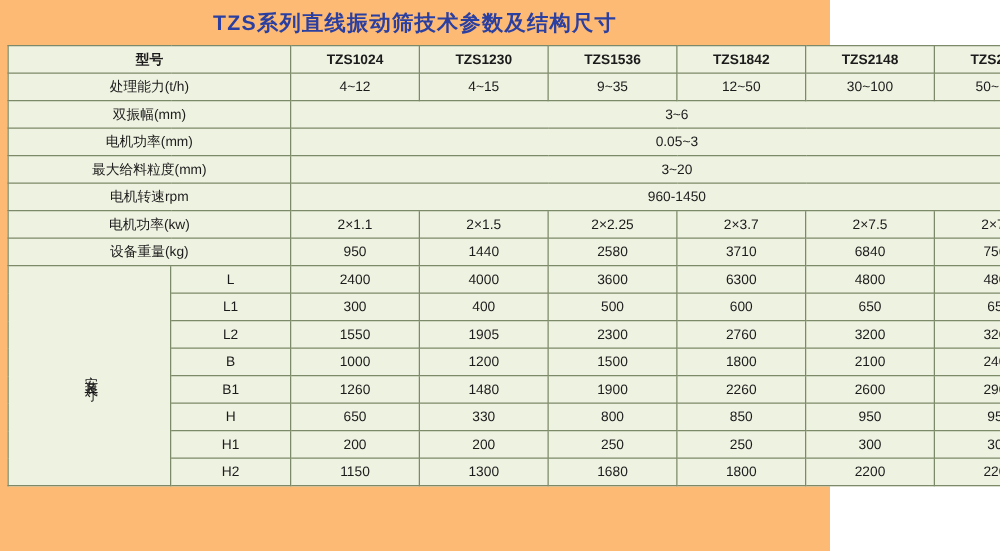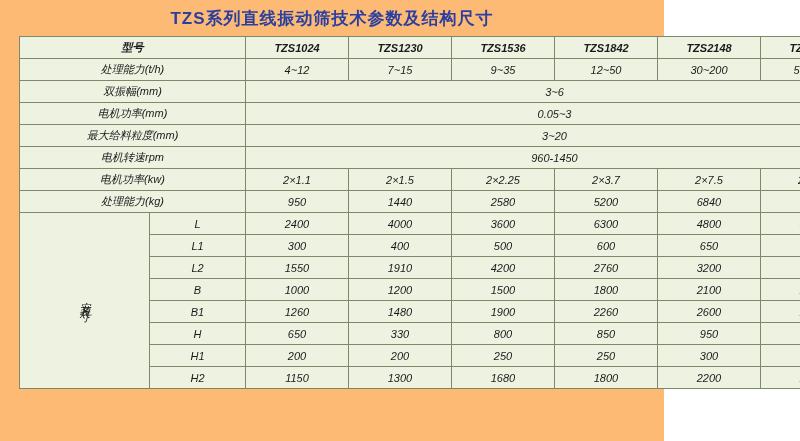--- a/index.html
+++ b/index.html
@@ -23,23 +23,22 @@
   .title {
     text-align: center;
     color: #2b3fa0;
     font-size: 17px;
     font-weight: bold;
     letter-spacing: 1px;
     padding: 7px 0 6px 0;
     font-family: "Liberation Sans", sans-serif;
   }
   .table-wrap {
-    padding: 0 19px;
+    padding: 0 6px;
     box-sizing: border-box;
-    font-style: italic;
   }
   table.spec {
     border-collapse: collapse;
     width: 788px;
     table-layout: fixed;
     background: #e9efdc;
   }
   table.spec td {
     border: 1px solid #7d8a6a;
     font-size: 11px;
@@ -110,24 +109,24 @@
           <td class="hdr">TZS1230</td>
           <td class="hdr">TZS1536</td>
           <td class="hdr">TZS1842</td>
           <td class="hdr">TZS2148</td>
           <td class="hdr">TZS2448</td>
         </tr>
 
         <tr>
           <td class="rowlabel-wide" colspan="2">处理能力(t/h)</td>
           <td>4~12</td>
-          <td>7~15</td>
+          <td>4~15</td>
           <td>9~35</td>
           <td>12~50</td>
-          <td>30~200</td>
+          <td>30~100</td>
           <td>50~150</td>
         </tr>
 
         <tr>
           <td class="rowlabel-wide" colspan="2">双振幅(mm)</td>
           <td class="span-val" colspan="6">3~6</td>
         </tr>
 
         <tr>
           <td class="rowlabel-wide" colspan="2">电机功率(mm)</td>
@@ -148,25 +147,25 @@
           <td class="rowlabel-wide" colspan="2">电机功率(kw)</td>
           <td>2×1.1</td>
           <td>2×1.5</td>
           <td>2×2.25</td>
           <td>2×3.7</td>
           <td>2×7.5</td>
           <td>2×7.5</td>
         </tr>
 
         <tr>
-          <td class="rowlabel-wide" colspan="2">处理能力(kg)</td>
+          <td class="rowlabel-wide" colspan="2">设备重量(kg)</td>
           <td>950</td>
           <td>1440</td>
           <td>2580</td>
-          <td>5200</td>
+          <td>3710</td>
           <td>6840</td>
           <td>7560</td>
         </tr>
 
         <tr>
           <td class="vert" rowspan="8"><span class="vert-inner">安装尺寸</span></td>
           <td class="sub">L</td>
           <td>2400</td>
           <td>4000</td>
           <td>3600</td>
@@ -179,22 +178,22 @@
           <td>300</td>
           <td>400</td>
           <td>500</td>
           <td>600</td>
           <td>650</td>
           <td>650</td>
         </tr>
         <tr>
           <td class="sub">L2</td>
           <td>1550</td>
-          <td>1910</td>
-          <td>4200</td>
+          <td>1905</td>
+          <td>2300</td>
           <td>2760</td>
           <td>3200</td>
           <td>3200</td>
         </tr>
         <tr>
           <td class="sub">B</td>
           <td>1000</td>
           <td>1200</td>
           <td>1500</td>
           <td>1800</td>

